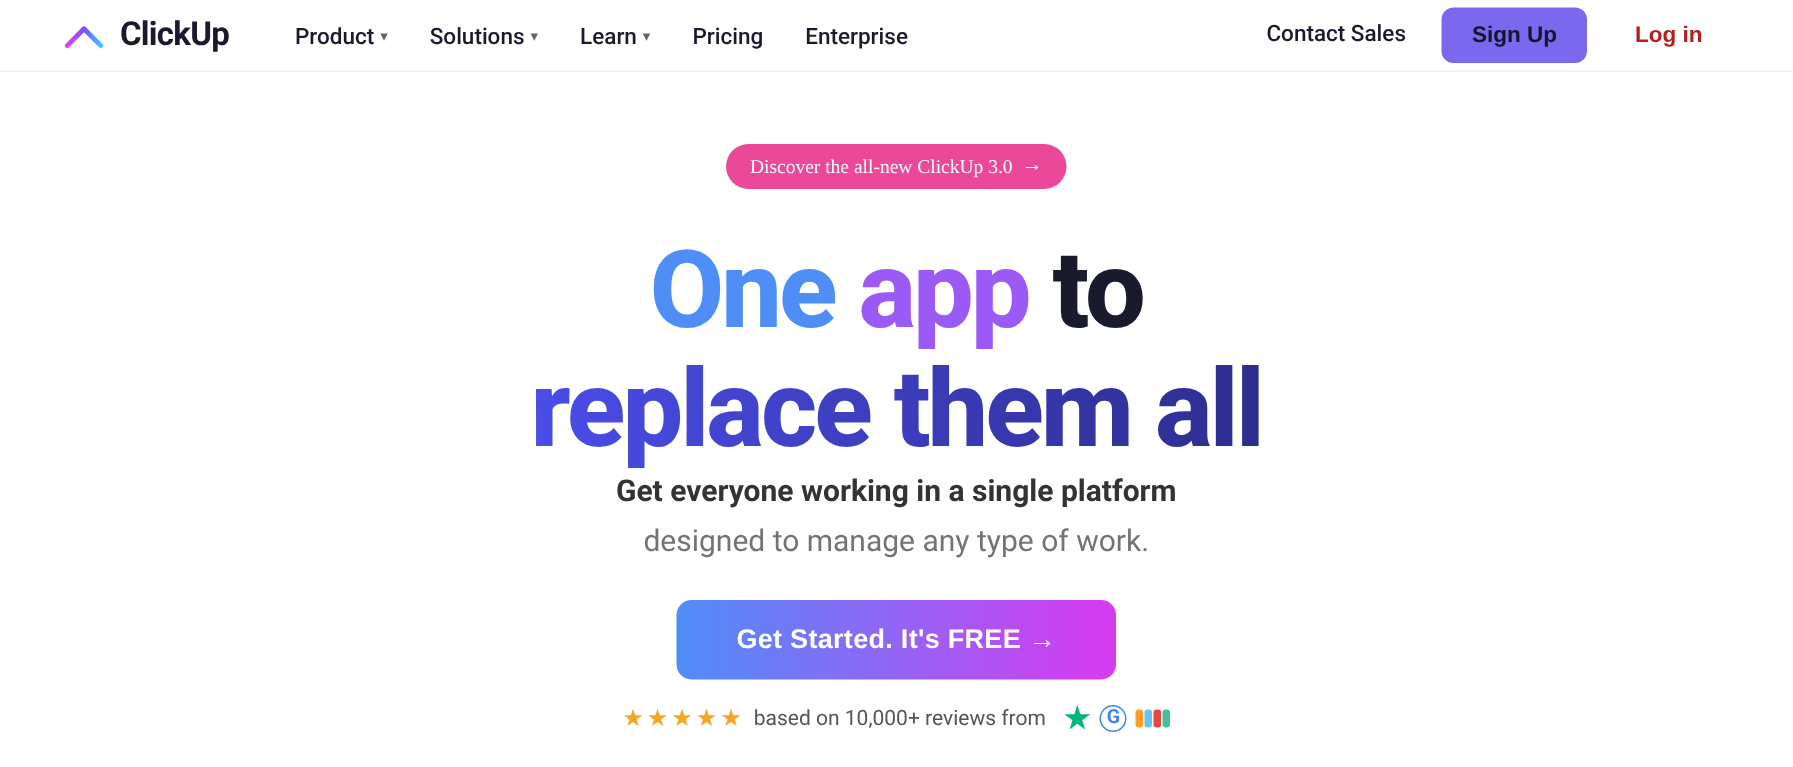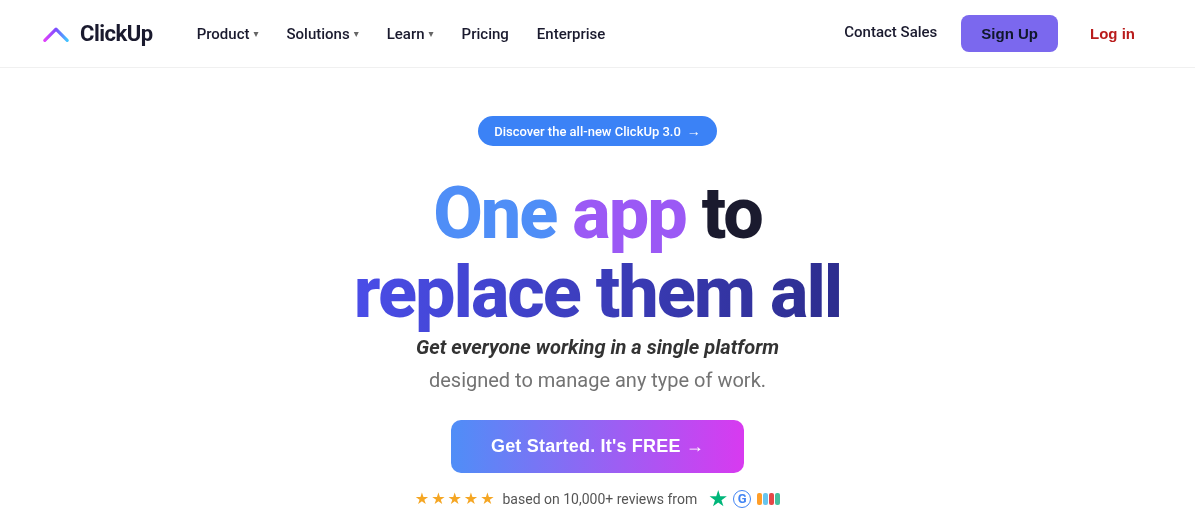--- a/index.html
+++ b/index.html
@@ -9,21 +9,21 @@
       width: 1195px;
       height: 511px;
       overflow: hidden;
     }
 
     
     nav {
       display: flex;
       align-items: center;
       padding: 0 40px;
-      height: 68px;
+      height: 48px;
       border-bottom: 1px solid #f0f0f0;
       background: #fff;
     }
 
     .logo-area {
       display: flex;
       align-items: center;
       gap: 8px;
       margin-right: 32px;
       text-decoration: none;
@@ -108,28 +108,29 @@
       flex-direction: column;
       align-items: center;
       padding-top: 48px;
       text-align: center;
     }
 
     .announcement-badge {
       display: inline-flex;
       align-items: center;
       gap: 6px;
-      background: #3b82f6;
+      background: #ec4899;
       color: #fff;
       border-radius: 20px;
       padding: 7px 16px;
       font-size: 13px;
       font-weight: 500;
       margin-bottom: 28px;
       cursor: pointer;
+      font-family: Liberation Serif, serif;
     }
 
     .announcement-badge .arrow {
       font-size: 14px;
     }
 
     .hero-headline {
       font-size: 72px;
       font-weight: 800;
       line-height: 1.1;
@@ -154,21 +155,20 @@
 
     .hero-sub {
       font-size: 20px;
       color: #333;
       margin-bottom: 6px;
       line-height: 1.5;
     }
 
     .hero-sub strong {
       font-weight: 700;
-      font-style: italic;
     }
 
     .hero-sub2 {
       font-size: 20px;
       color: #737373;
       margin-bottom: 28px;
     }
 
     .btn-cta {
       background: linear-gradient(90deg, #4f8ef7 0%, #d83af0 100%);

